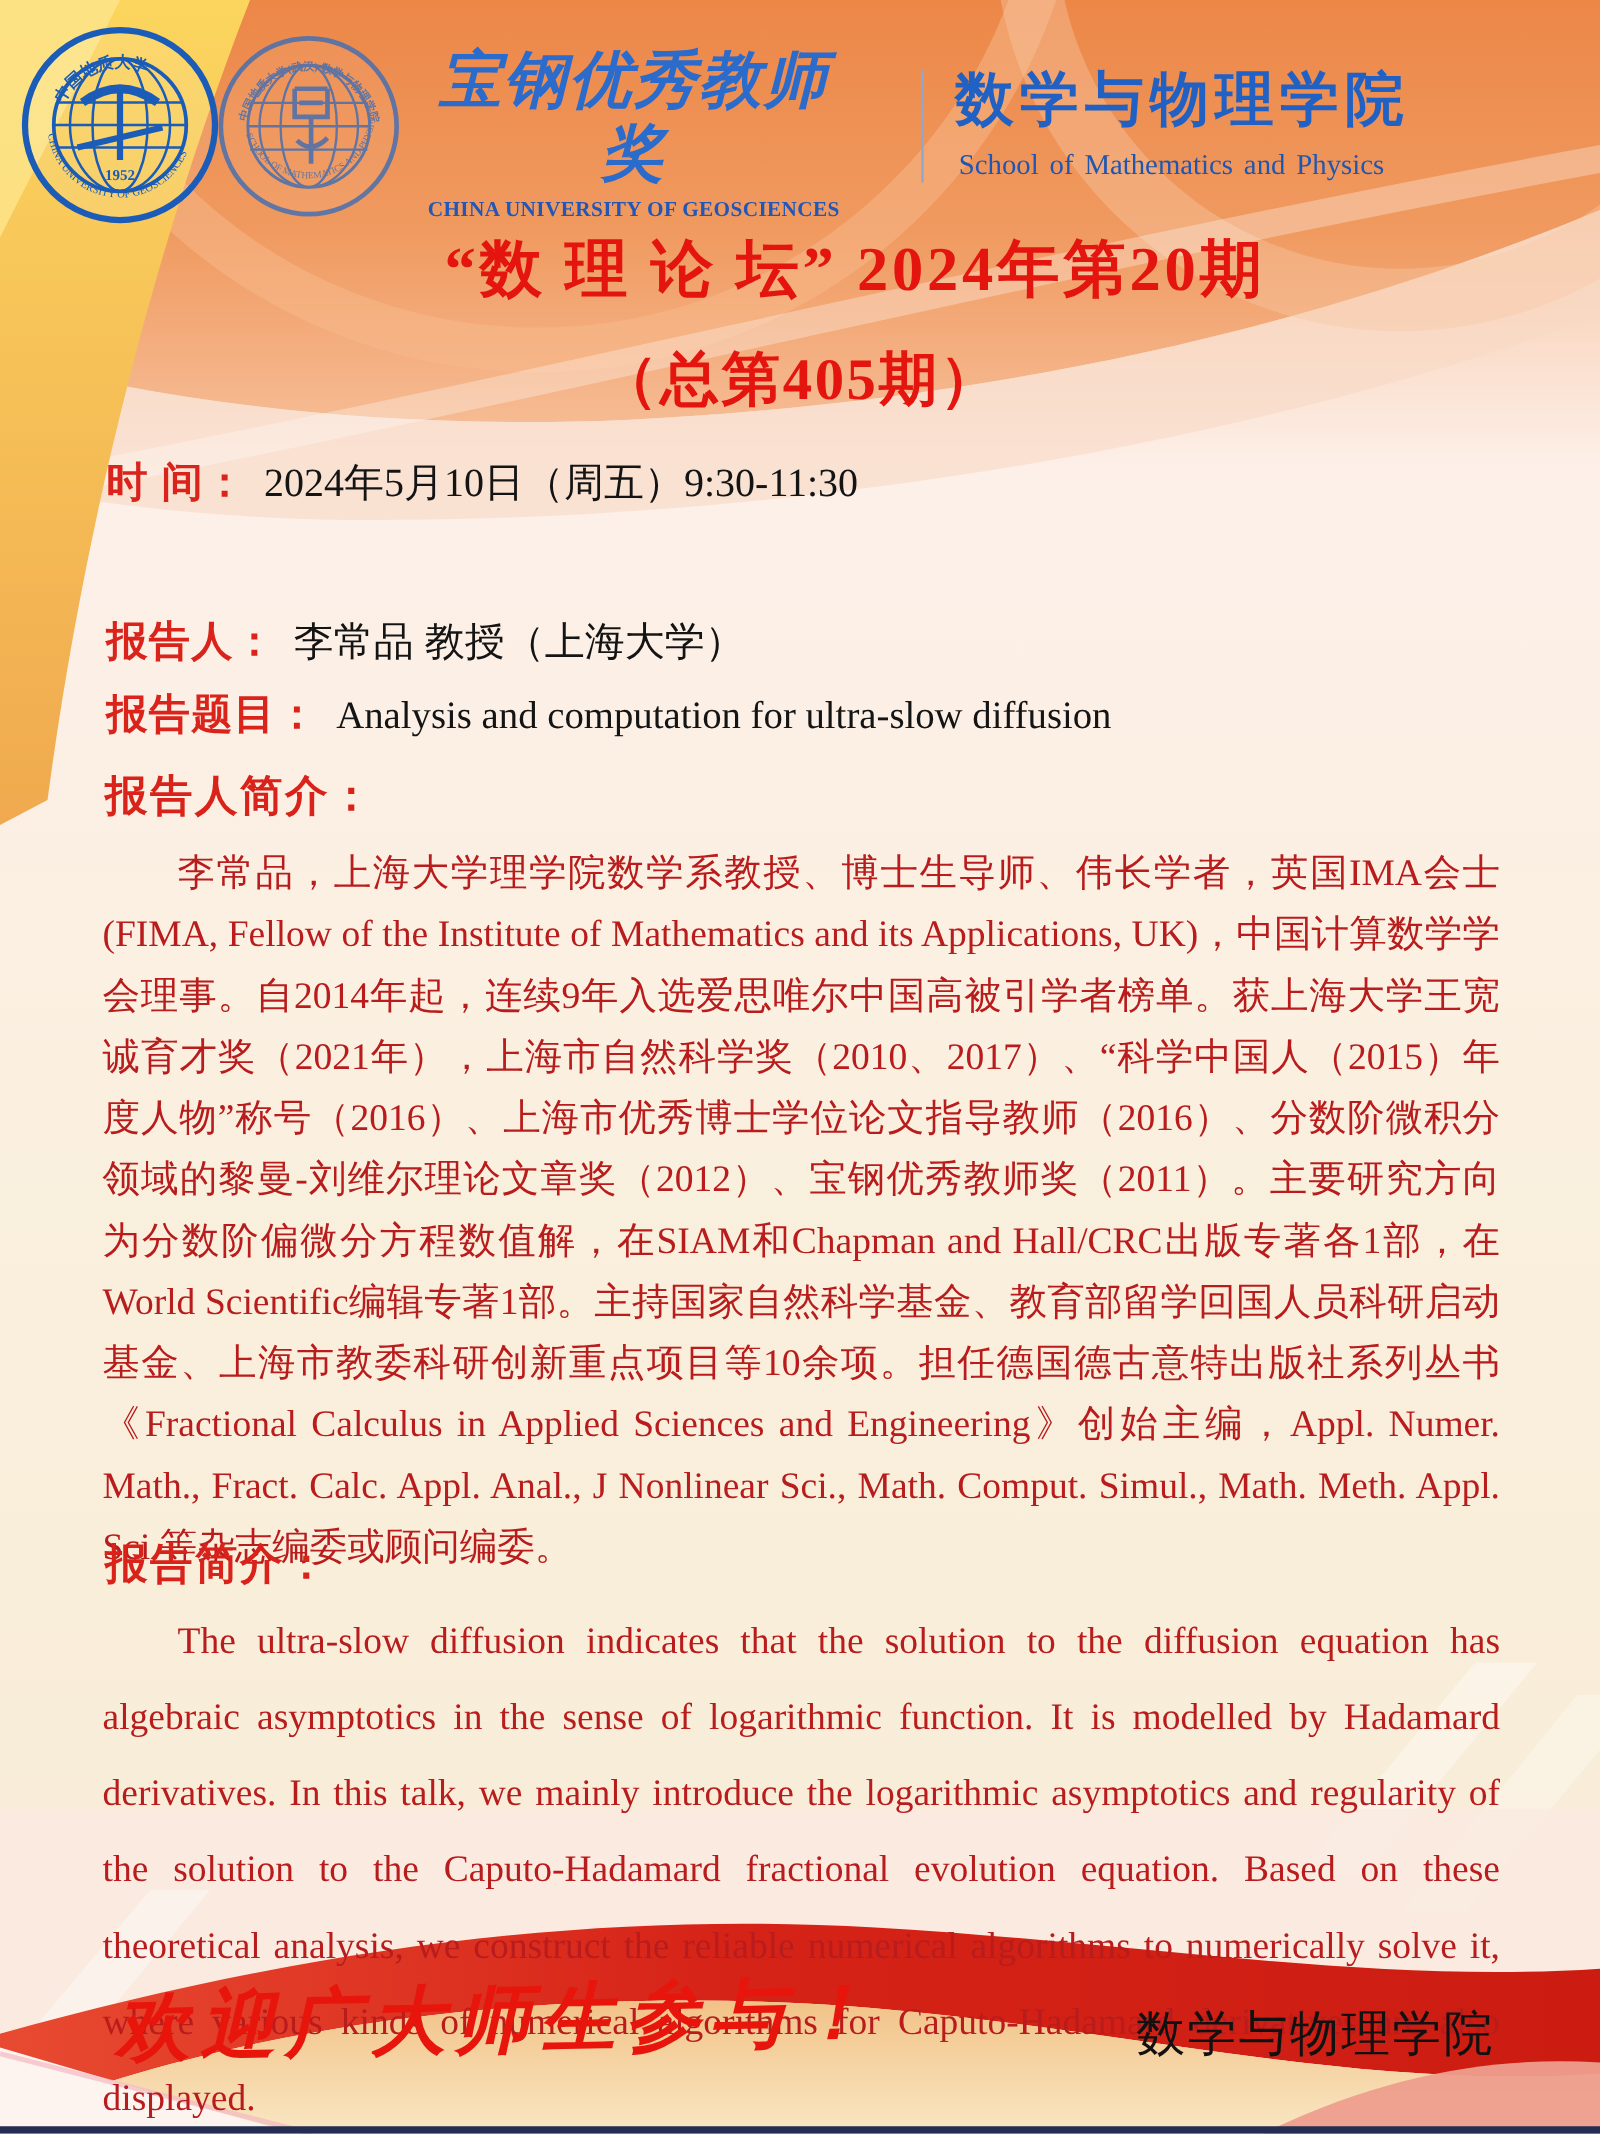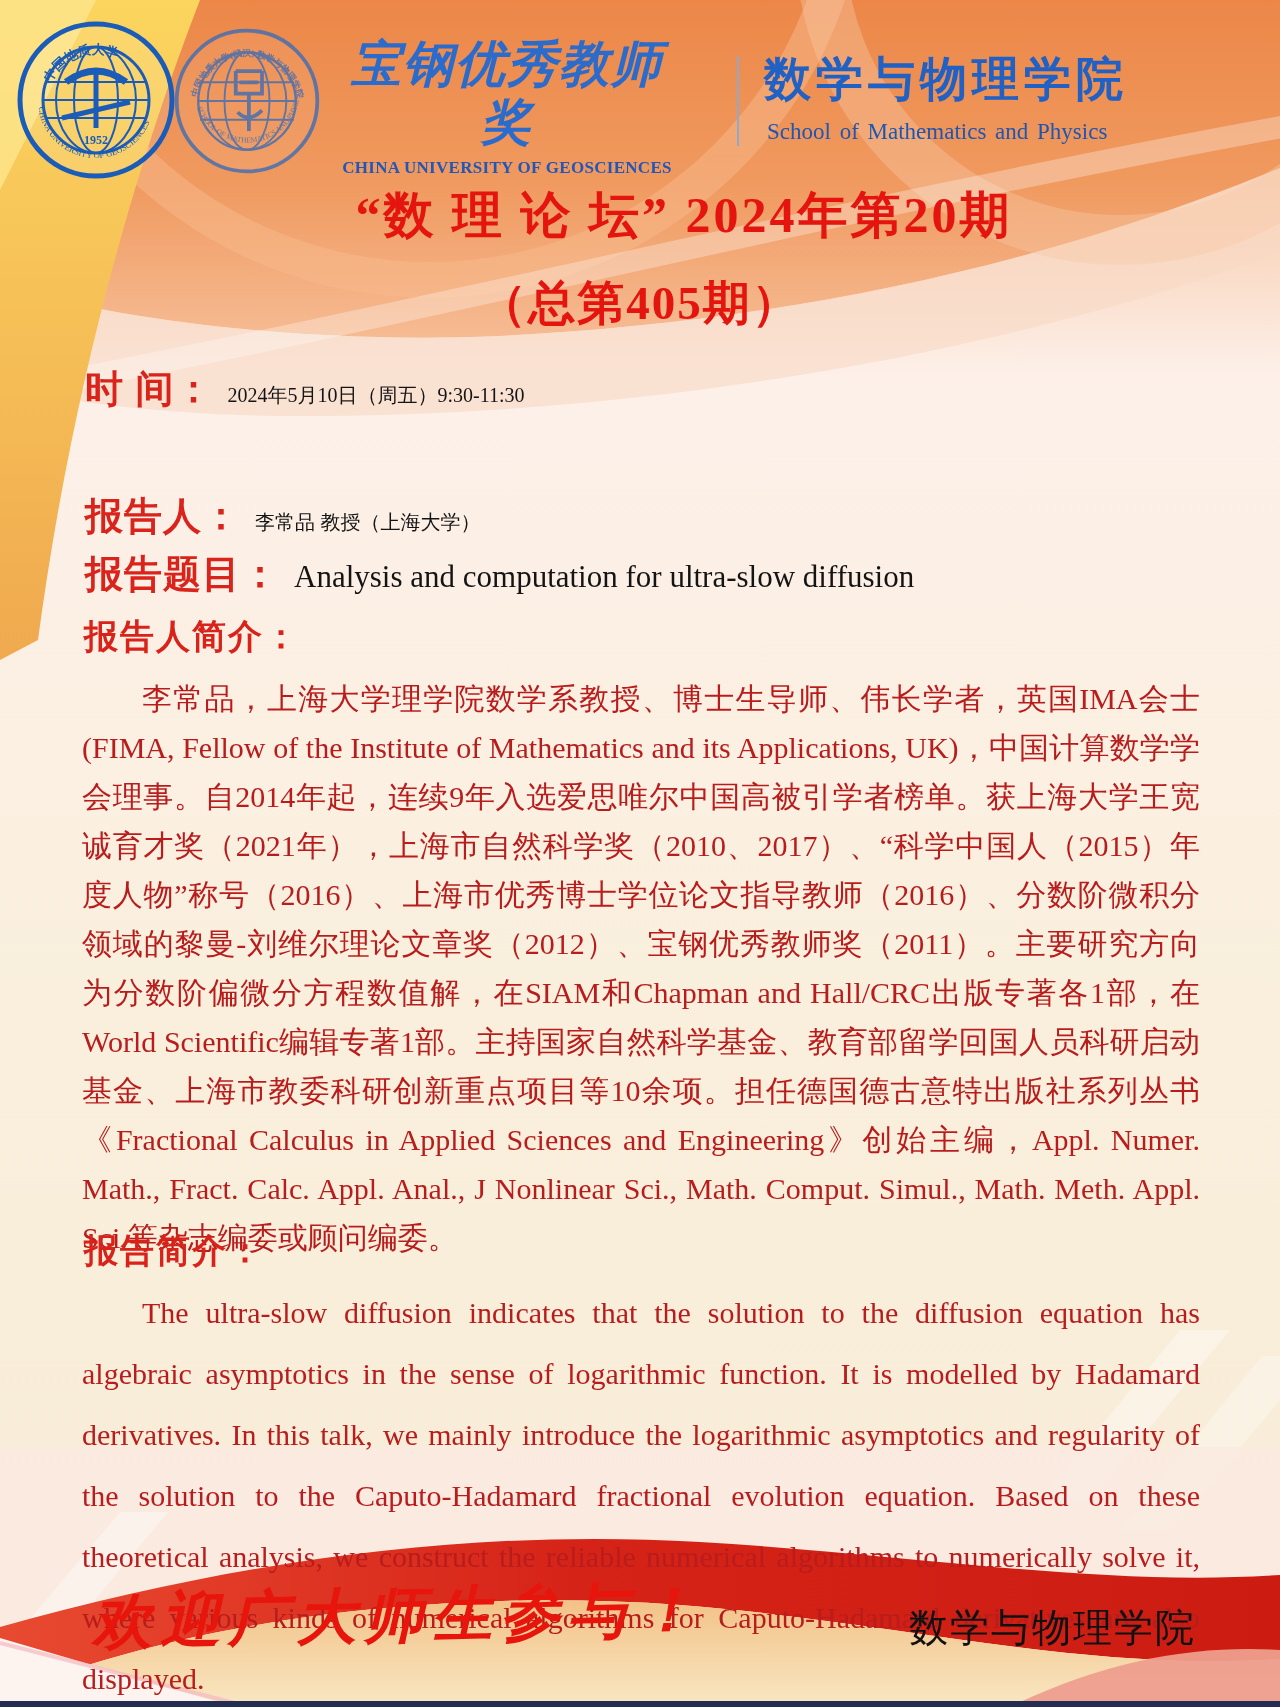--- a/index.html
+++ b/index.html
@@ -28,22 +28,22 @@
 
   
   .title-line{position:absolute;left:0;width:100%;text-align:center;color:#e4140e;
     font-weight:bold;font-family:"Liberation Serif",serif;}
   .title-1{top:182px;font-size:50px;letter-spacing:3px;padding-left:44px;}
   .title-2{top:272px;font-size:47px;letter-spacing:2px;}
 
   
   .info-row{position:absolute;left:85px;white-space:nowrap;}
   .info-label{font-family:"Liberation Sans",sans-serif;font-weight:bold;
-    color:#d9231b;font-size:38px;letter-spacing:1px;}
-  .info-value{font-family:"Liberation Serif",serif;color:#141414;font-size:20px;margin-left:14px;}
+    color:#d9231b;font-size:33px;letter-spacing:1px;}
+  .info-value{font-family:"Liberation Serif",serif;color:#141414;font-size:32px;margin-left:14px;}
 
   .sec-heading{position:absolute;left:84px;font-family:"Liberation Sans",sans-serif;
     font-weight:bold;color:#d8221a;font-size:34px;letter-spacing:2px;}
 
   .para{position:absolute;left:82px;width:1118px;color:#b91c1c;
     font-family:"Liberation Serif",serif;text-align:justify;text-indent:2em;}
   .bio-text{top:674px;font-size:30px;line-height:49px;}
   .abs-text{top:1282px;font-size:30px;line-height:61px;}
 
   

